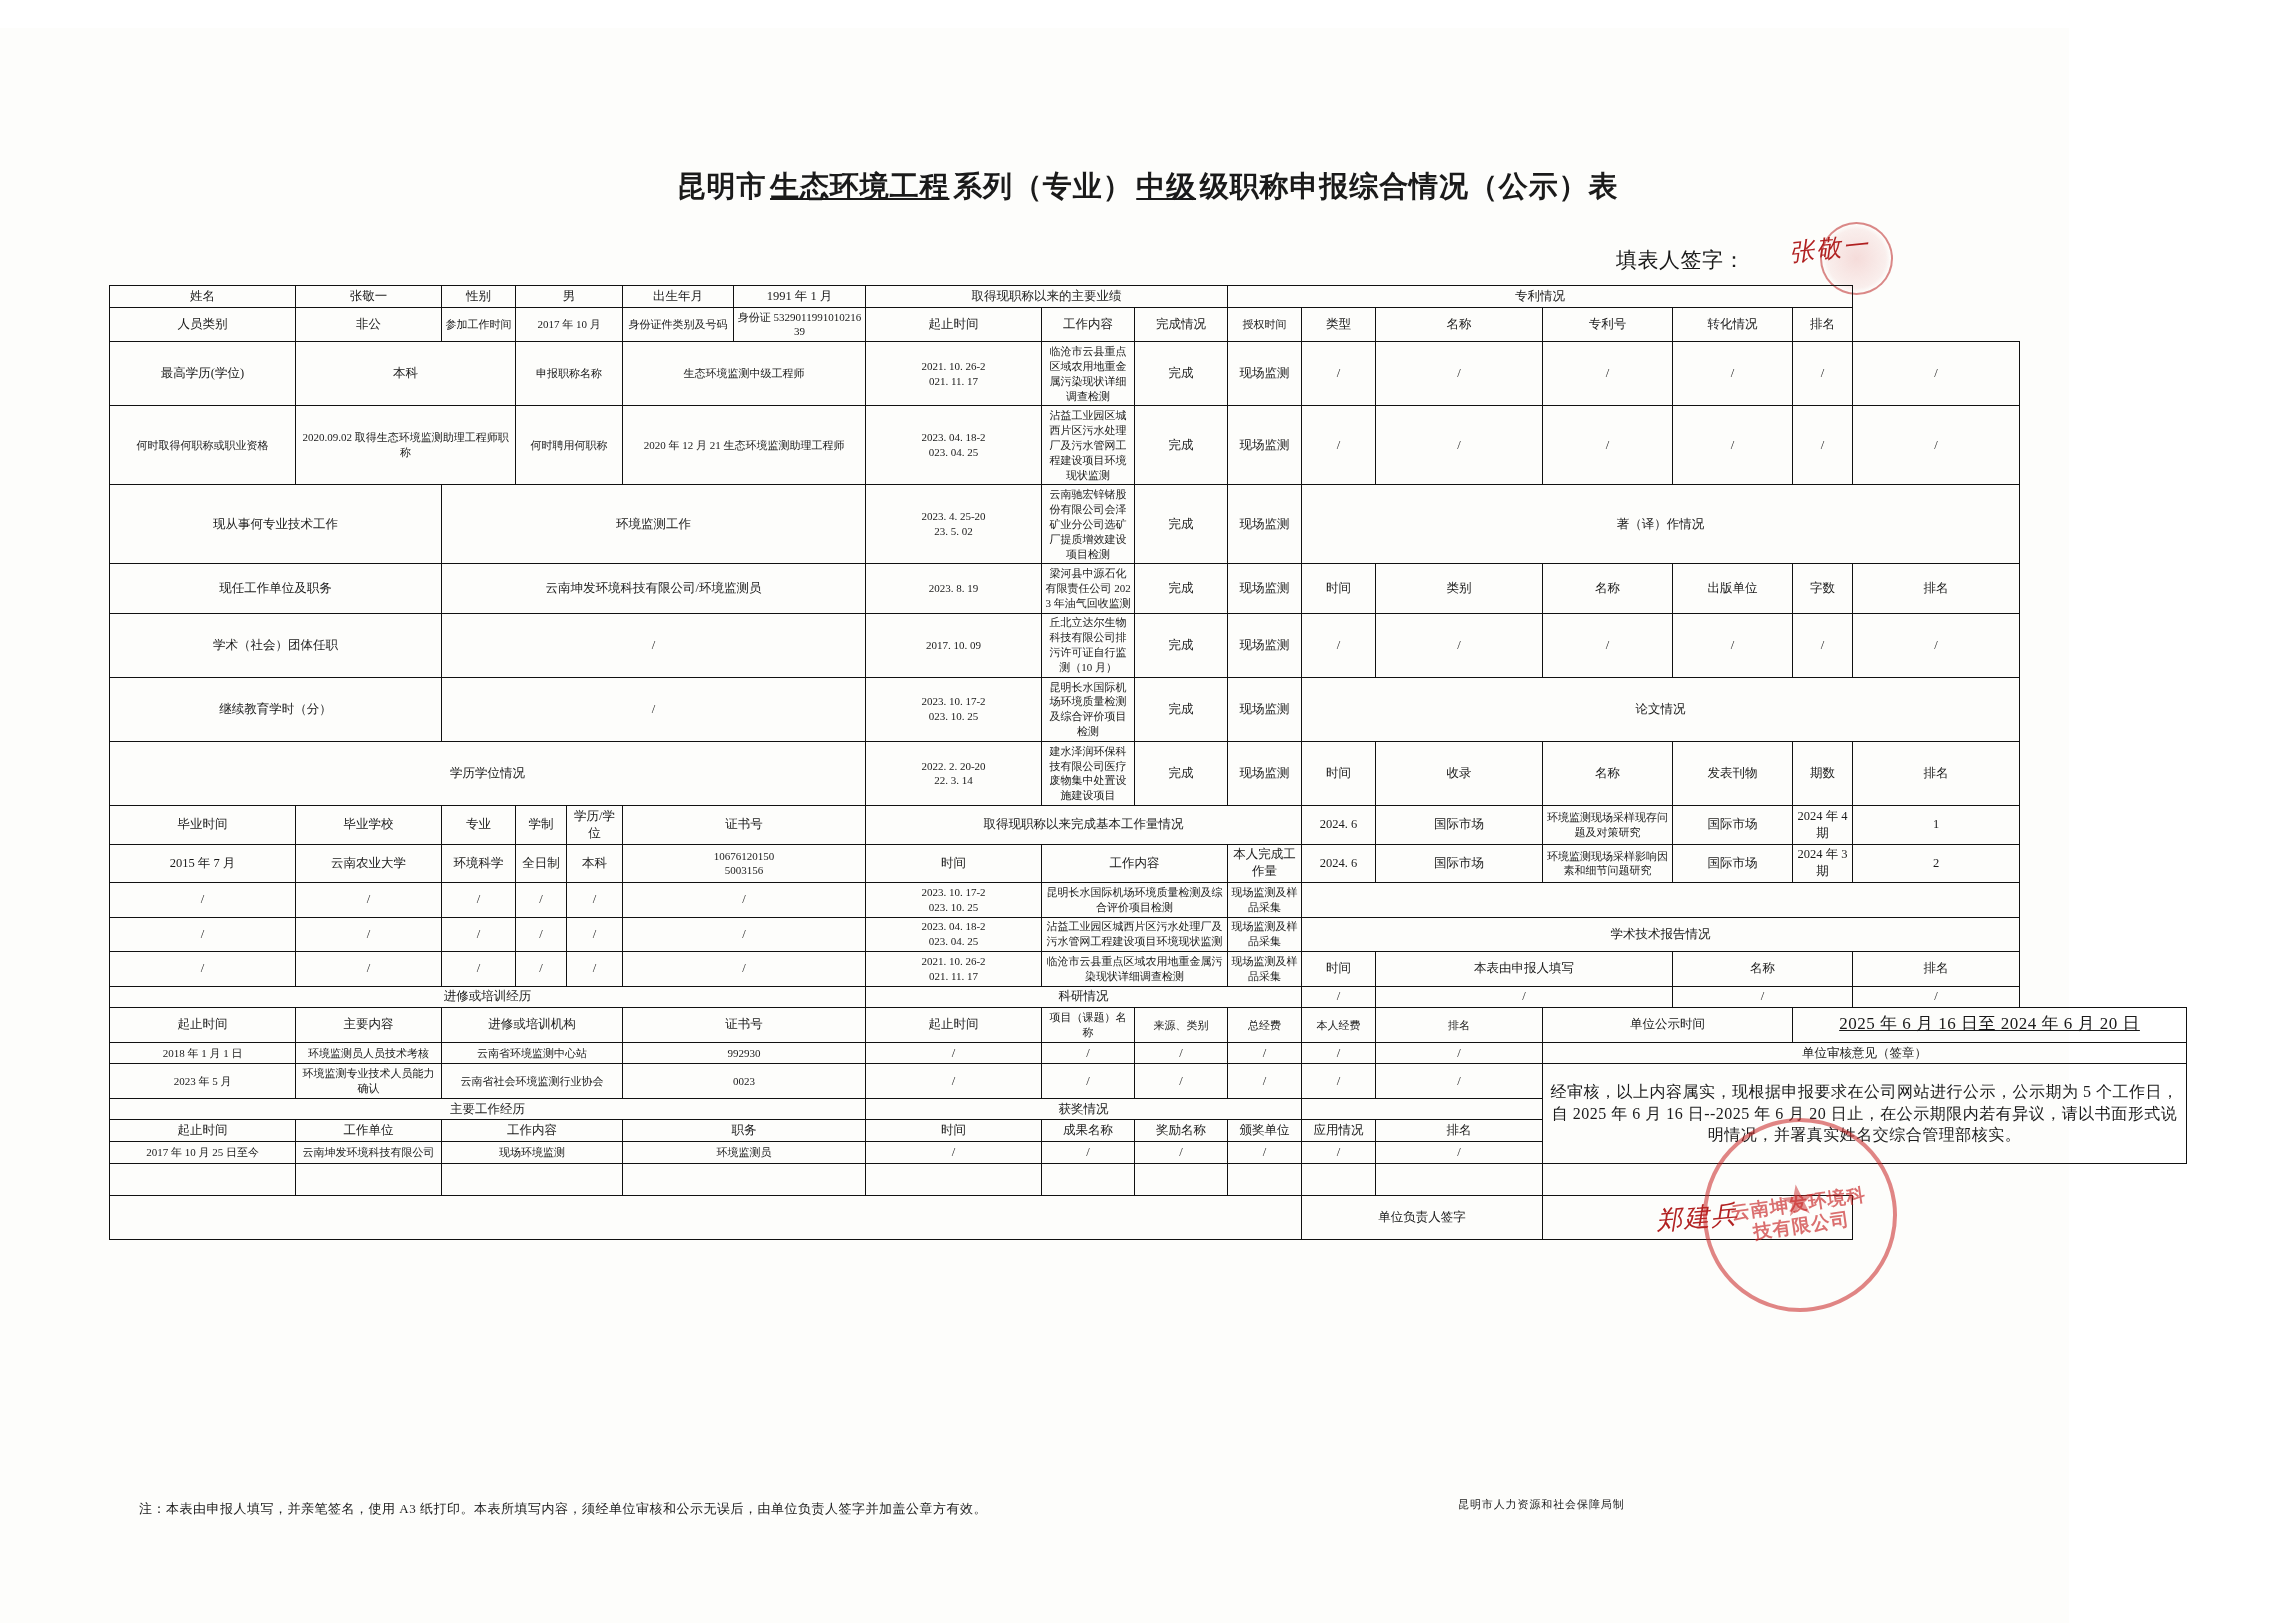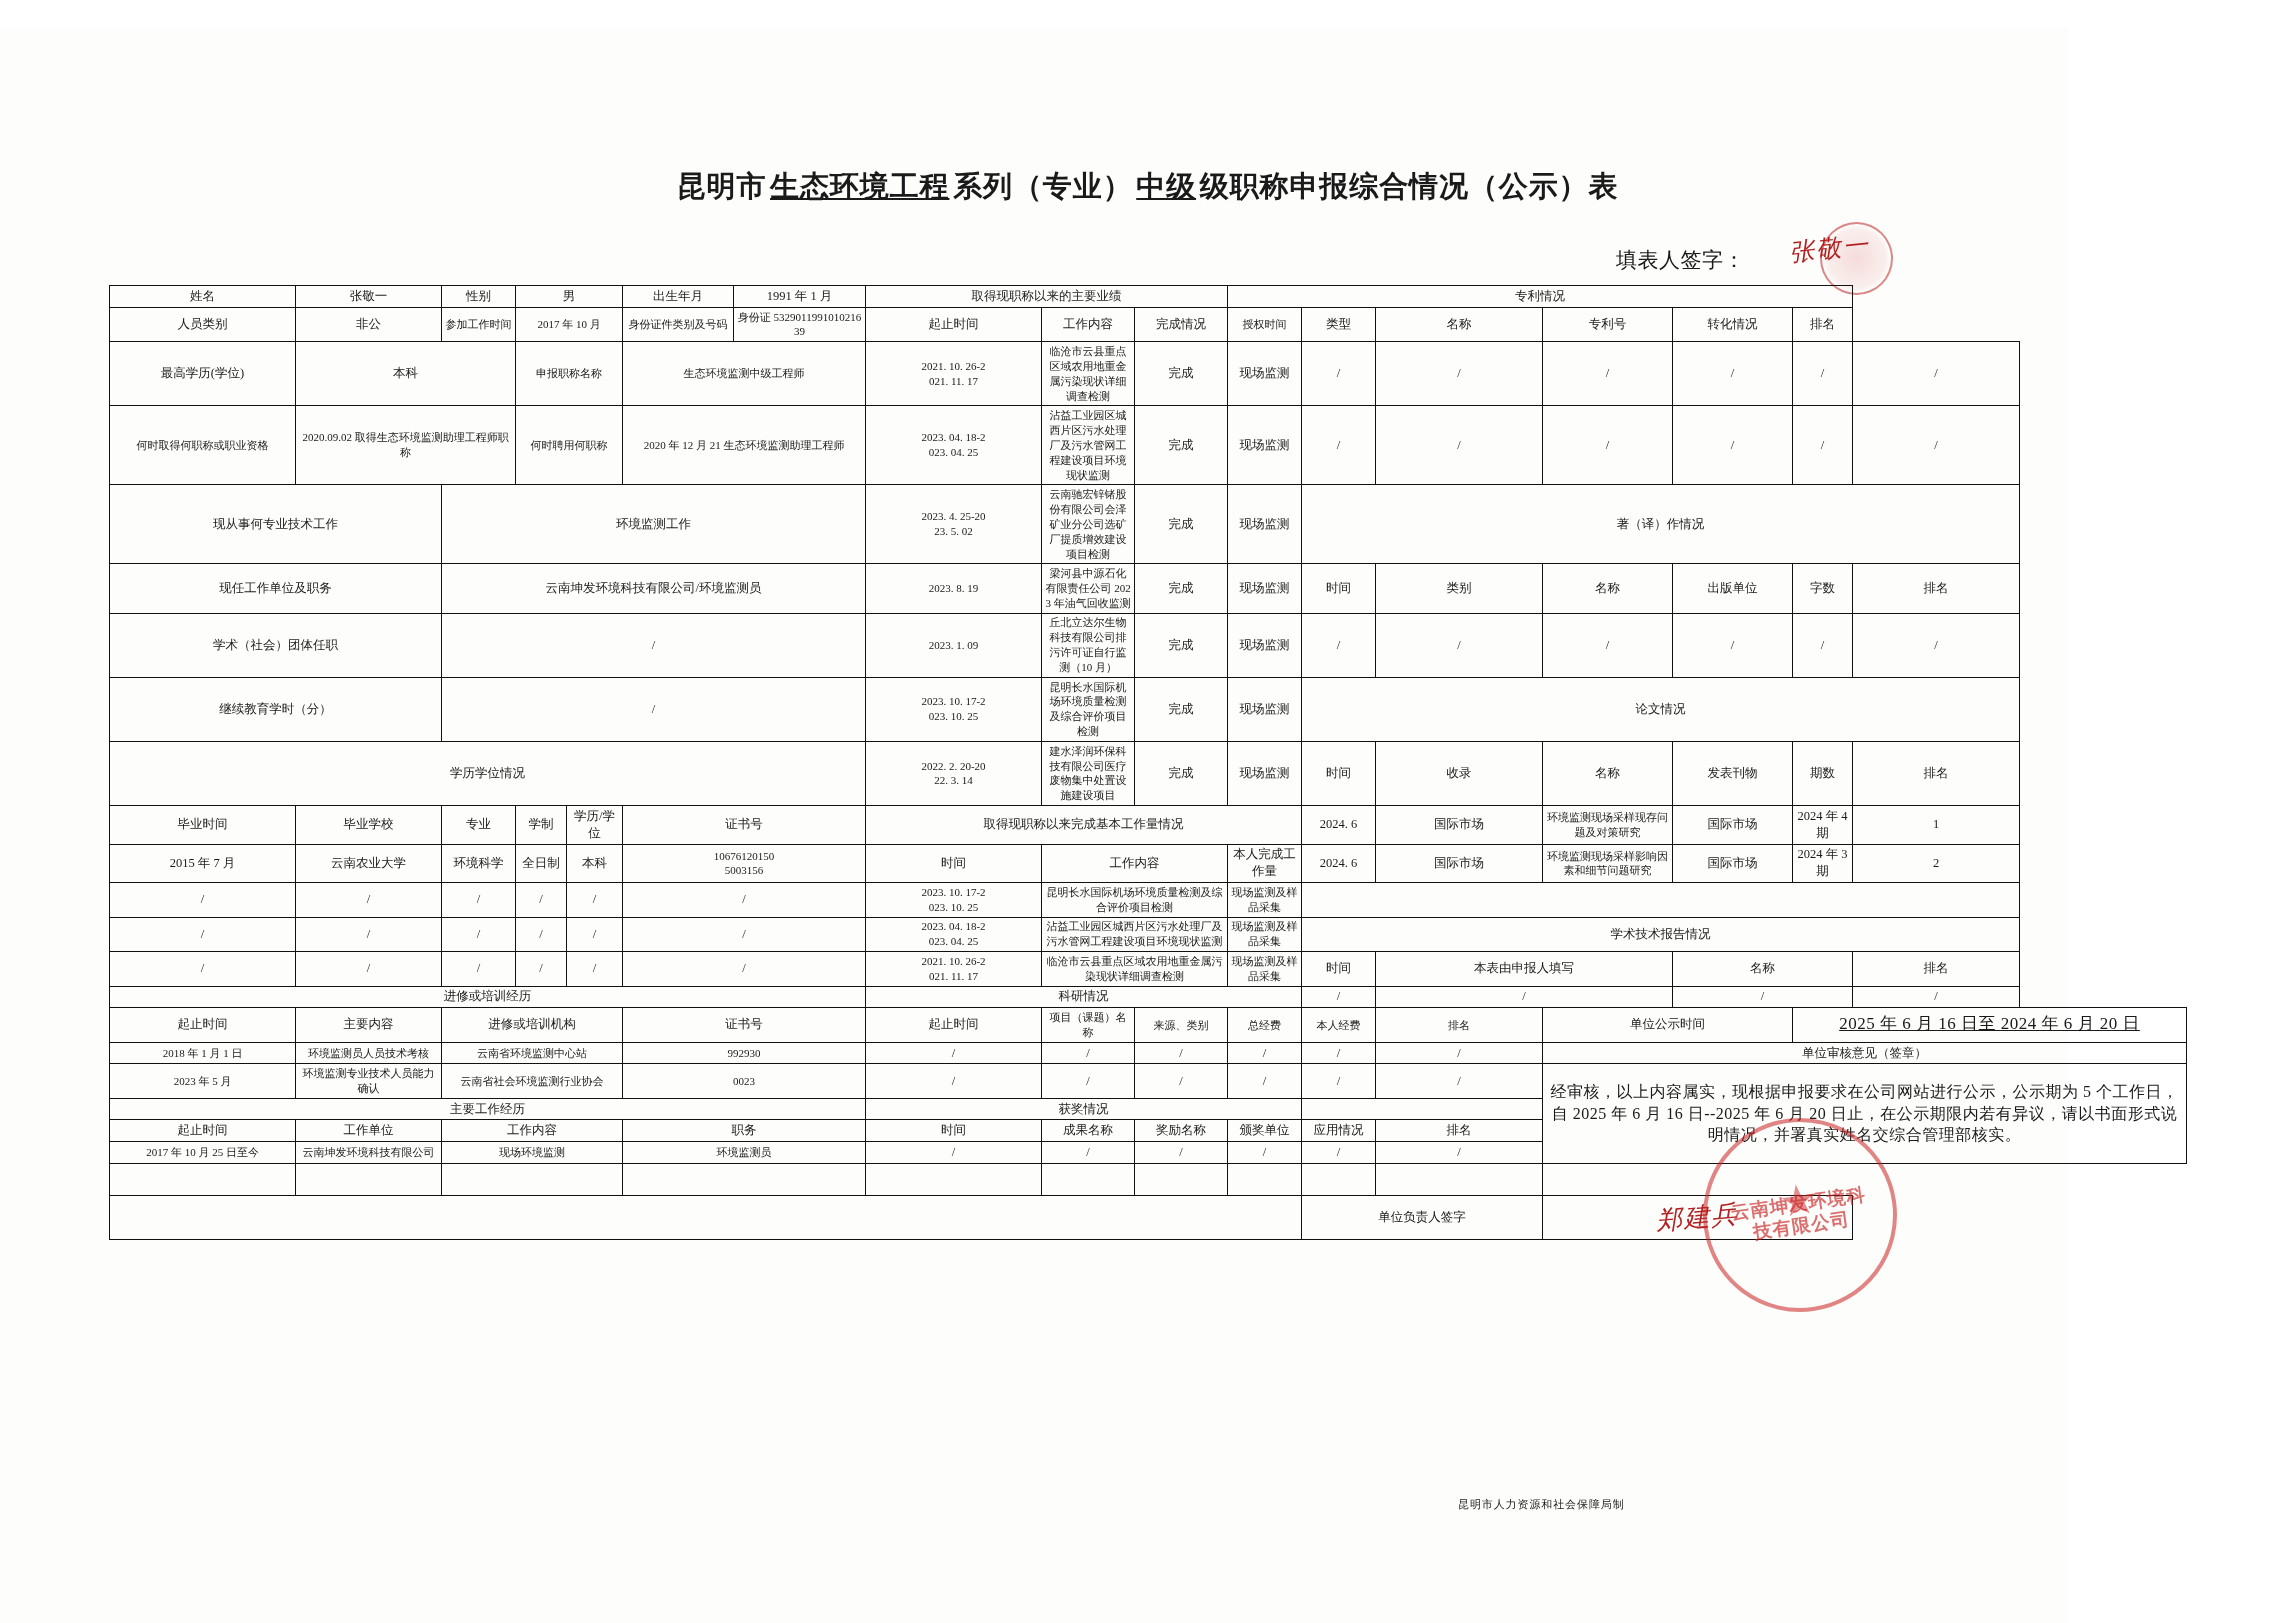--- a/index.html
+++ b/index.html
@@ -274,21 +274,21 @@
       <td>类别</td>
       <td>名称</td>
       <td>出版单位</td>
       <td>字数</td>
       <td>排名</td>
     </tr>
 
     <tr>
       <td colspan="4">学术（社会）团体任职</td>
       <td colspan="5" class="slash">/</td>
-      <td class="small">2023. 1. 09</td>
+      <td class="small">2017. 10. 09</td>
       <td class="l small">丘北立达尔生物科技有限公司排污许可证自行监测（10 月）</td>
       <td>完成</td>
       <td>现场监测</td>
       <td>/</td>
       <td>/</td>
       <td>/</td>
       <td>/</td>
       <td>/</td>
       <td>/</td>
     </tr>
@@ -503,16 +503,17 @@
       </td>
     </tr>
   </tbody>
     </table>
 
   <div class="stamp-big">
     <div class="star">★</div>
     <div class="inner">云南坤发环境科技有限公司</div>
   </div>
 
+  <div class="note">注：本表由申报人填写，并亲笔签名，使用 A3 纸打印。本表所填写内容，须经单位审核和公示无误后，由单位负责人签字并加盖公章方有效。</div>
   <div class="issuer">昆明市人力资源和社会保障局制</div>
 
 </div>
 
 
 </body></html>

